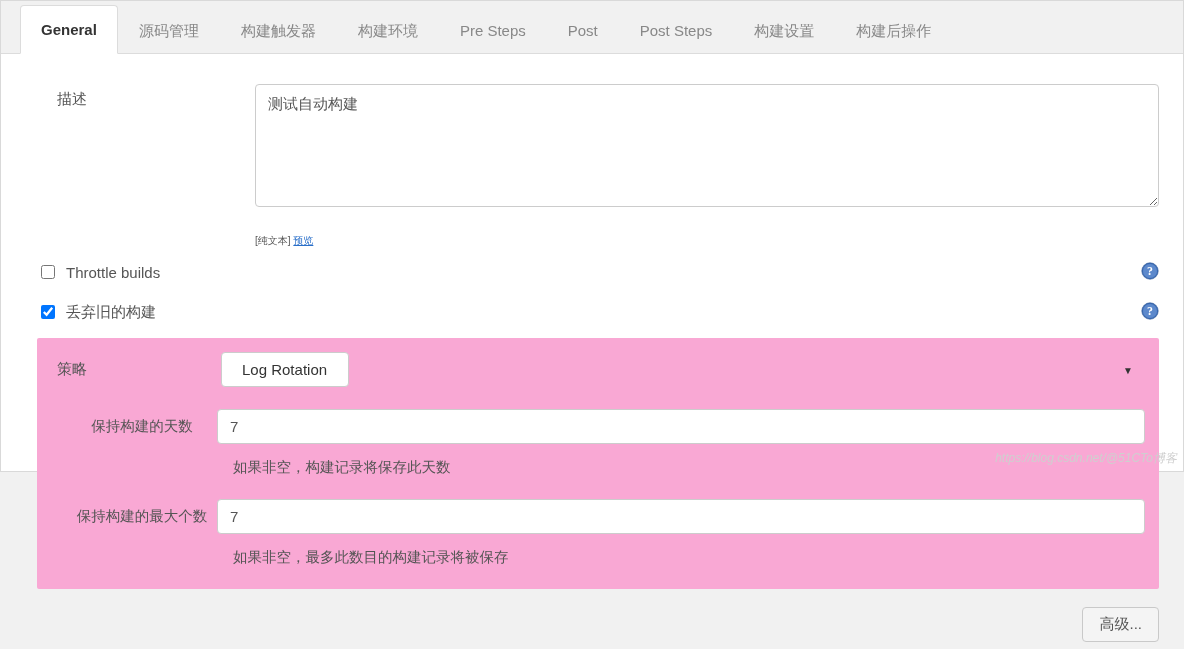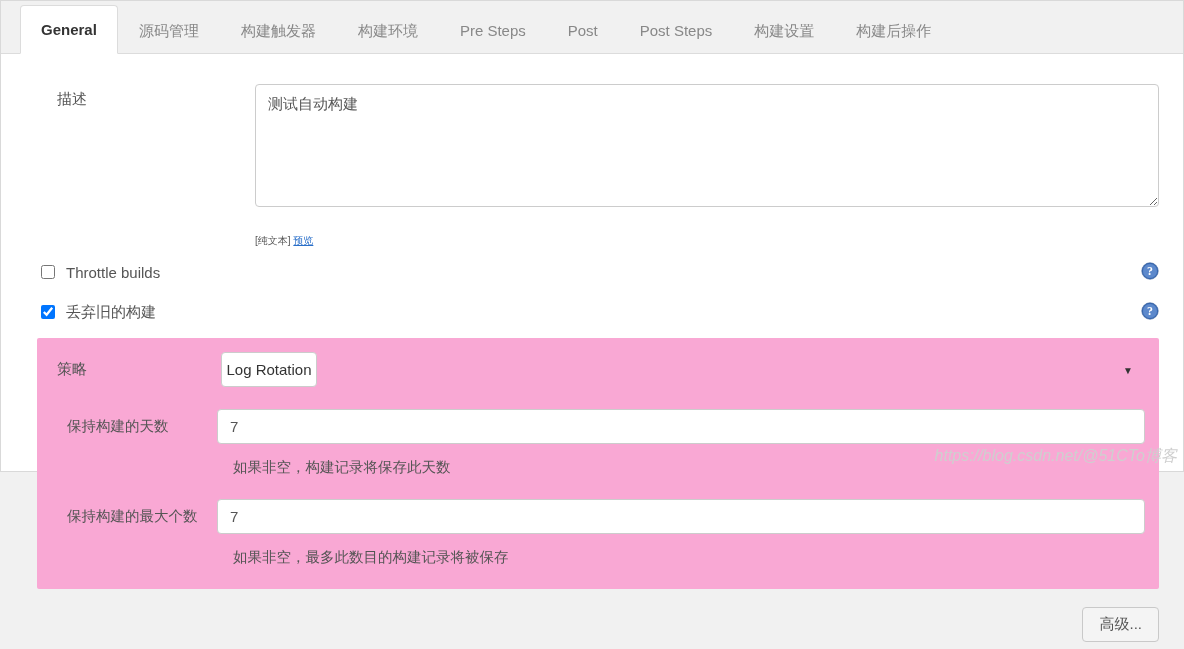--- a/index.html
+++ b/index.html
@@ -101,38 +101,37 @@
   }
   .form-row { display: flex; align-items: center; margin-bottom: 0; }
   .form-row .row-label {
     flex-shrink: 0;
     font-size: 15px; color: #555;
   }
   .form-row.level1 .row-label { width: 170px; padding-left: 6px; }
 
   select.strategy-select {
     flex: 1; height: 35px;
-    font-size: 15px; padding: 4px 4px;
+    font-size: 15px; padding: 4px 20px;
     border: 1px solid #ccc; border-radius: 4px;
     background: #fff; color: #333;
     appearance: none; -webkit-appearance: none;
     background-image: none;
     position: relative;
-    text-align: center;
   }
   .select-wrap { flex: 1; position: relative; }
   .select-wrap::after {
     content: "▼"; font-size: 10px; color: #333;
     position: absolute; right: 12px; top: 50%; transform: translateY(-50%);
     pointer-events: none;
   }
 
   .sub-block { margin-top: 22px; }
   .sub-row { display: flex; align-items: center; margin-bottom: 0; }
-  .sub-row .row-label { width: 166px; flex-shrink: 0; padding-left: 16px; font-size: 14.5px; color: #555; }
+  .sub-row .row-label { width: 166px; flex-shrink: 0; padding-left: 16px; font-size: 14.5px; color: #555; text-align: center; }
   .sub-row .row-label.long { letter-spacing: 0; }
   .sub-input {
     flex: 1; height: 35px;
     padding: 6px 12px; font-size: 15px;
     border: 1px solid #ccc; border-radius: 4px;
     background: #fff; color: #555;
     outline: none;
   }
   .sub-hint {
     margin: 14px 0 22px 182px;
@@ -151,21 +150,21 @@
     background: #f4f4f4;
     border: 1px solid #c9c9c9;
     border-radius: 4px;
     cursor: pointer;
   }
 
   
   .watermark {
     position: absolute;
     right: 6px; bottom: 4px;
-    font-size: 16px; color: #cfcfcf;
+    font-size: 12px; color: #cfcfcf;
     font-style: italic;
   }
 </style>
 </head>
 <body>
 
 <div class="page">
 
   <div class="tab-row">
     <div class="tab active">General</div>

